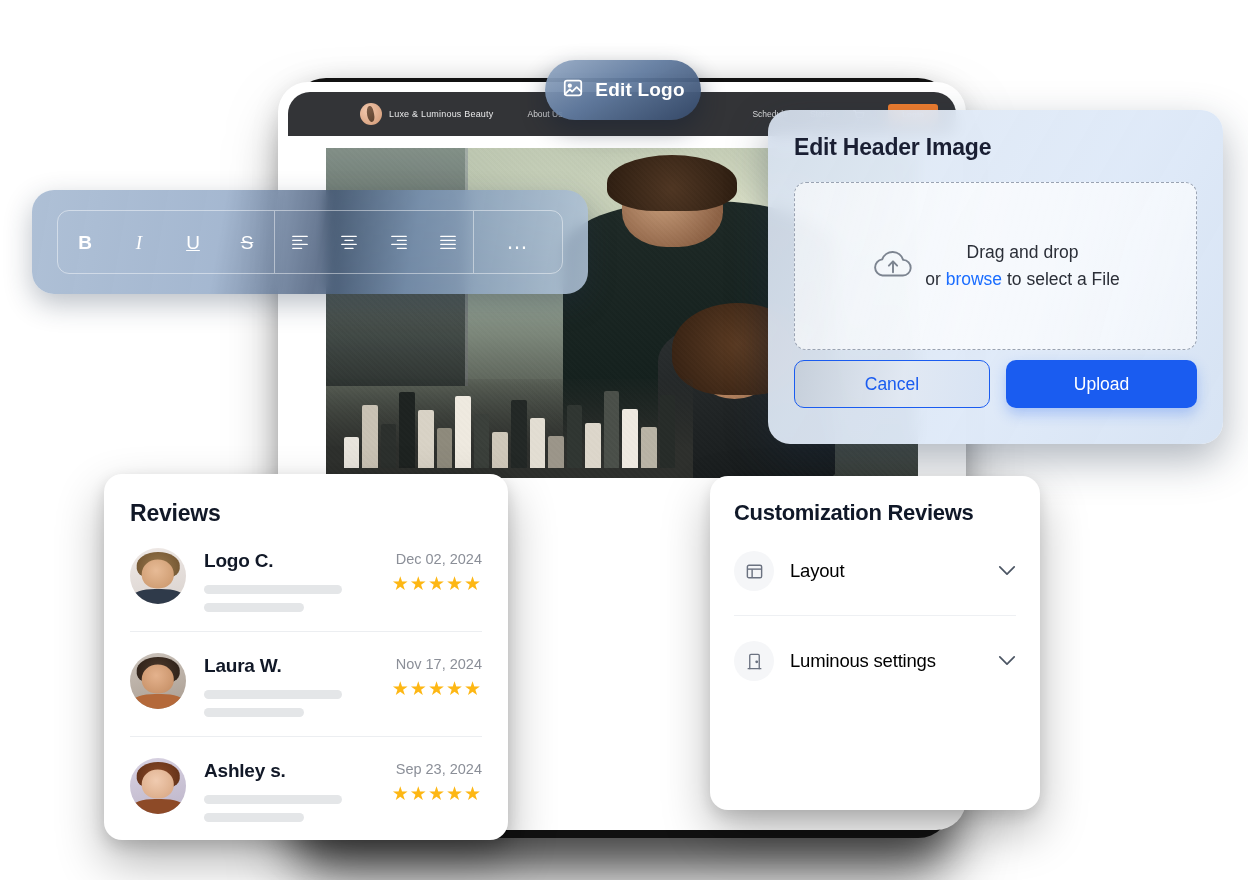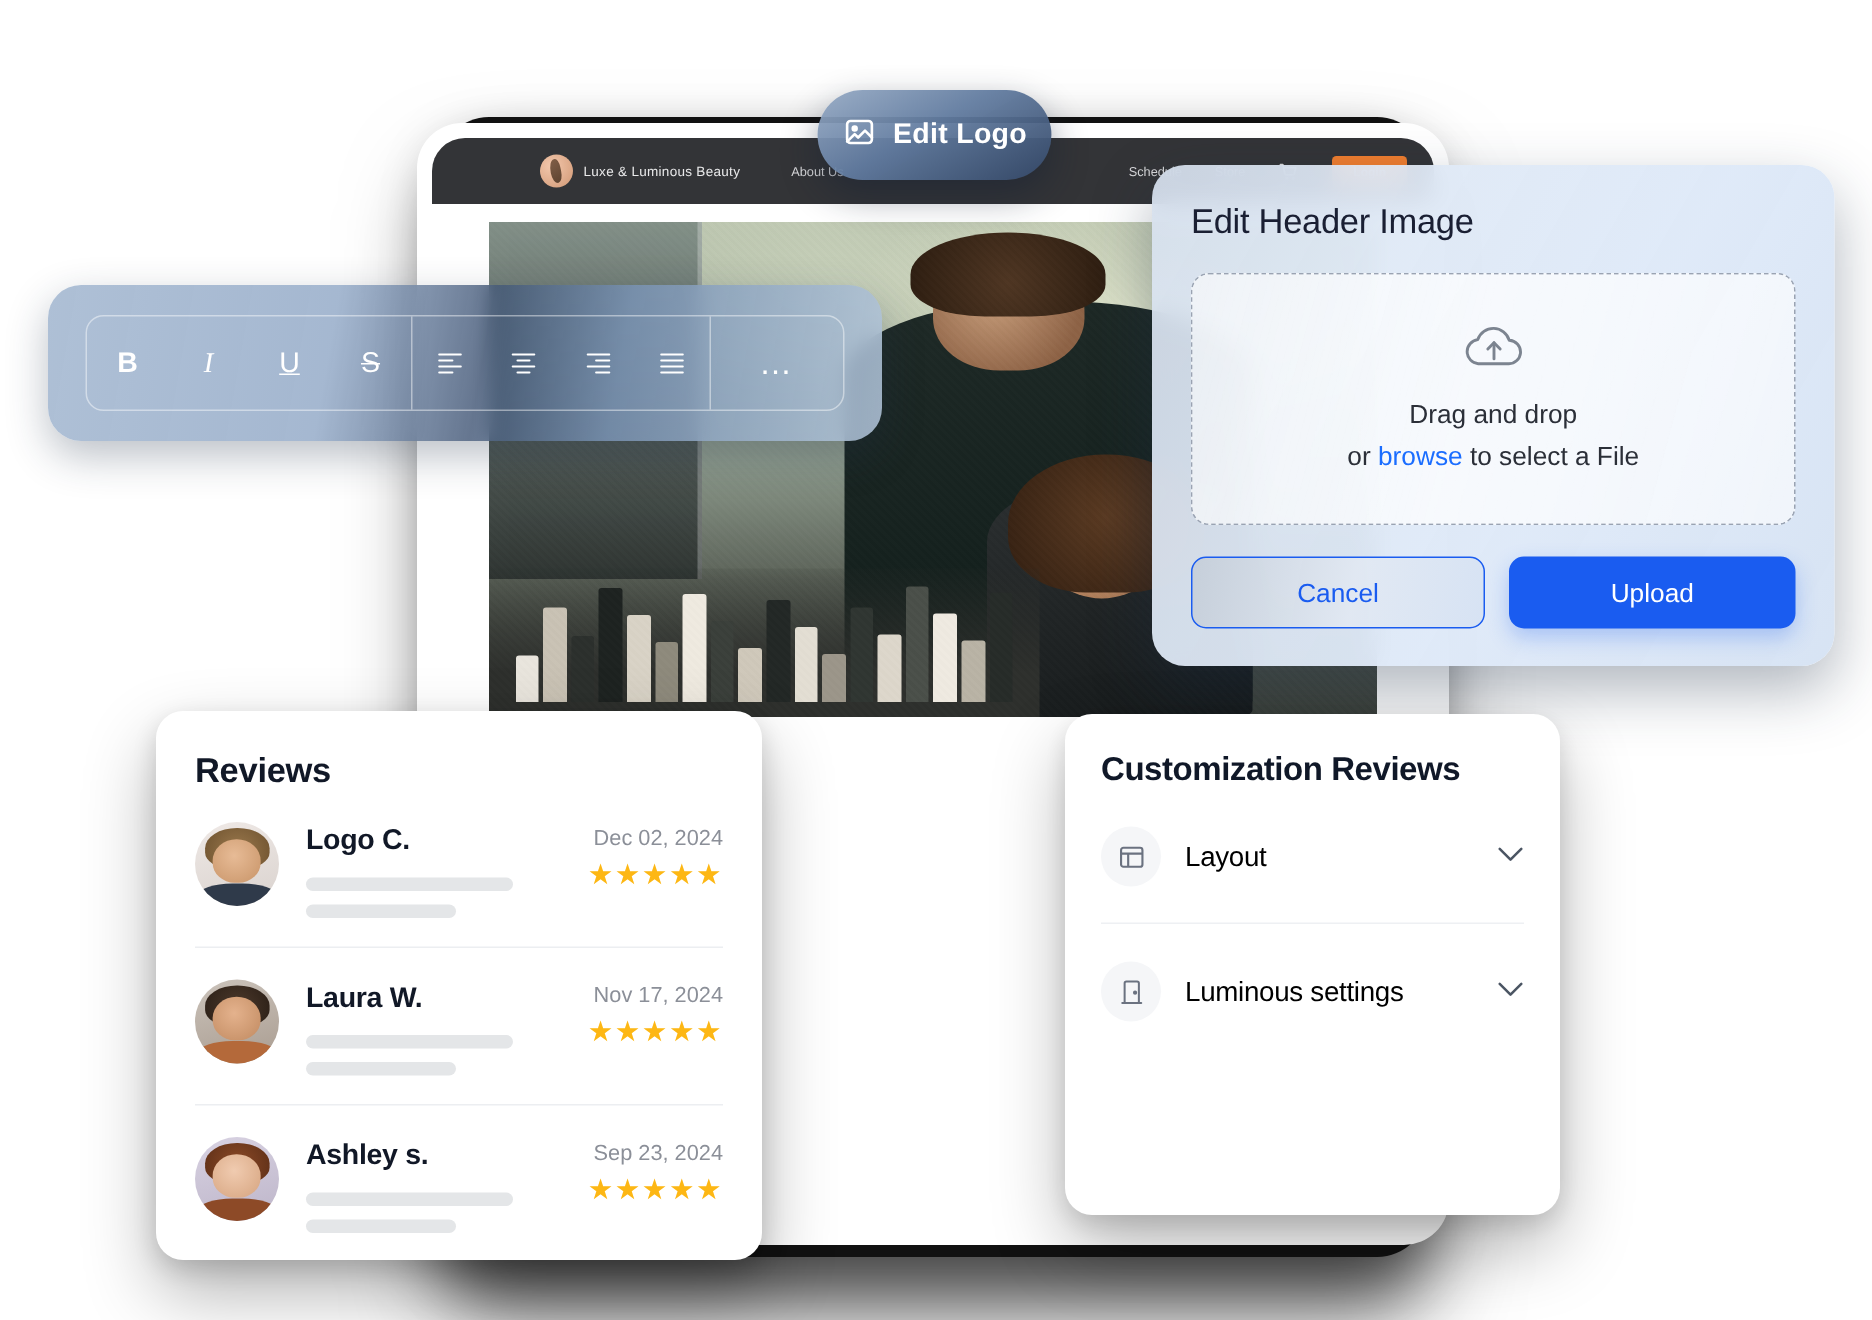--- a/index.html
+++ b/index.html
@@ -185,29 +185,29 @@
   
   #header-dialog{
     position:absolute; left:768px; top:110px; width:455px; height:334px;
     border-radius:22px;
     background:linear-gradient(120deg, rgba(214,224,238,.92) 0%, rgba(223,233,246,.94) 30%,
                rgba(222,233,248,.96) 60%, rgba(213,226,243,.95) 100%);
     backdrop-filter:blur(8px);
     box-shadow:0 16px 40px rgba(30,45,70,.35);
     padding:24px 26px;
   }
-  #header-dialog-title{ font-size:23px; font-weight:400; color:#1a1f33; letter-spacing:-.2px; }
+  #header-dialog-title{ font-size:23px; font-weight:700; color:#1a1f33; letter-spacing:-.2px; }
   #dropzone{
     margin-top:21px; height:168px; border:1.6px dashed #9aa3b2; border-radius:12px;
     background:linear-gradient(105deg, rgba(255,255,255,.58), rgba(255,255,255,.74) 45%, rgba(255,255,255,.62));
-    display:flex; flex-direction:column; align-items:center; justify-content:center; gap:10px;
+    display:flex; align-items:center; justify-content:center; gap:10px;
   }
   #dz-text{ text-align:center; font-size:17.5px; color:#2b2f38; line-height:1.55; }
   #dz-browse{ color:#1a6dff; }
-  #dialog-actions{ margin-top:21px; display:flex; gap:16px;align-items:flex-end; }
+  #dialog-actions{ margin-top:10px; display:flex; gap:16px;align-items:flex-end; }
   #cancel-button{
     flex:0 0 196px; height:48px; border:1.6px solid #1a5cf0; border-radius:10px;
     background:linear-gradient(100deg, rgba(196,205,216,.85), rgba(226,233,243,.9) 55%, rgba(214,226,243,.9));
     color:#1a5cf0; font-size:17.5px; display:flex; align-items:center; justify-content:center;
   }
   #upload-button{
     flex:1; height:48px; border-radius:10px; background:#1a5cf0; color:#fff;
     font-size:17.5px; display:flex; align-items:center; justify-content:center;
     box-shadow:0 6px 14px rgba(26,92,240,.28);
   }

